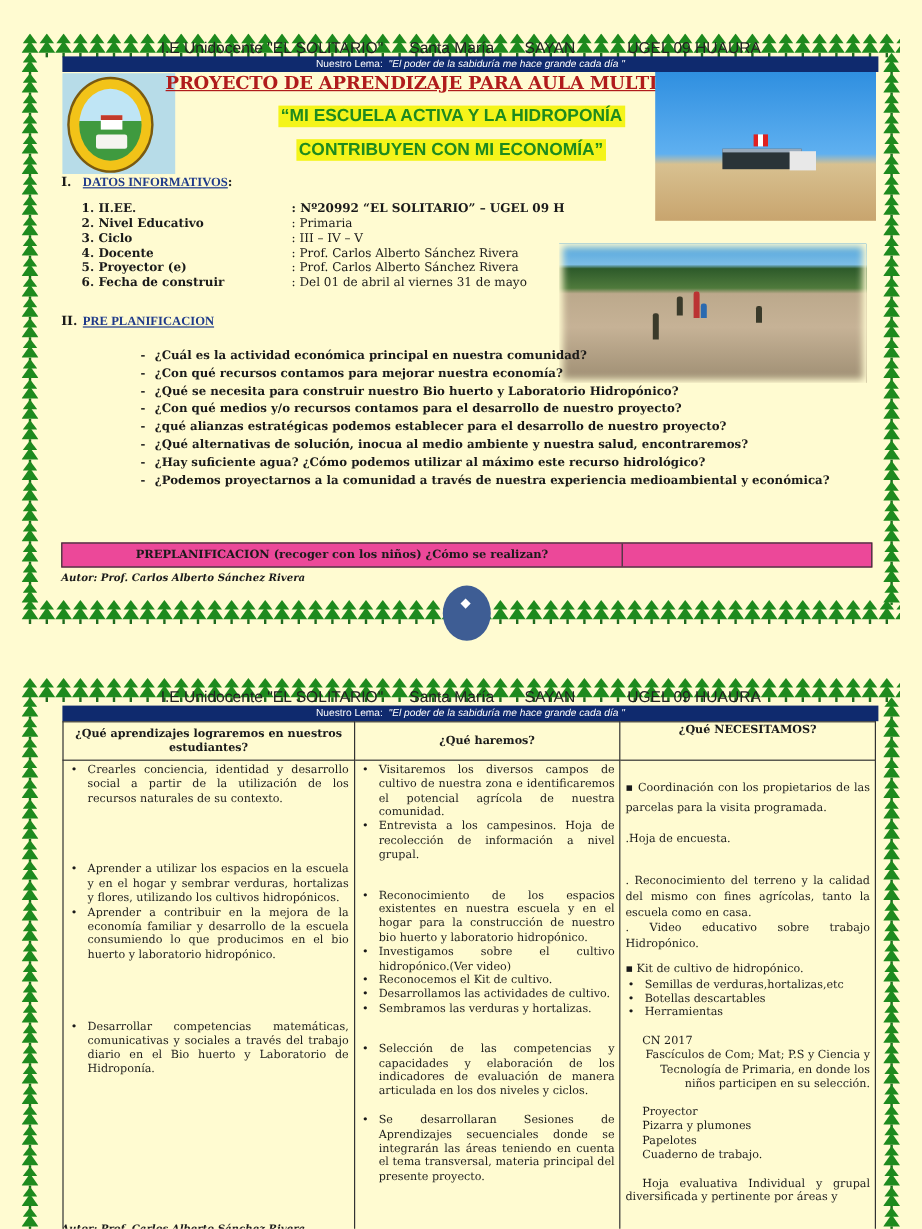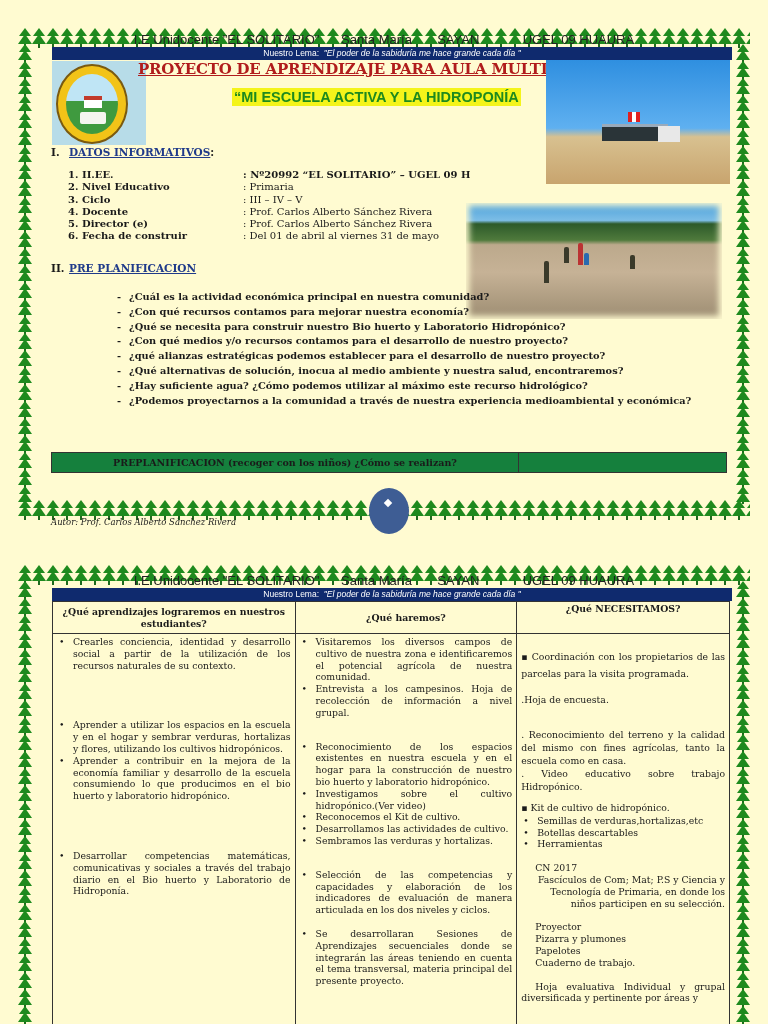--- a/index.html
+++ b/index.html
@@ -48,39 +48,39 @@
   .photo1 .flag { position: absolute; left: 82px; top: 52px; width: 12px; height: 10px;
     background: linear-gradient(90deg, #e02020 33%, #fff 33% 66%, #e02020 66%); }
 
   .photo2 { position: absolute; left: 466px; top: 203px; width: 256px; height: 116px;
     background: linear-gradient(#4da2da 0%, #7cbde6 15%, #2d5a2a 18%, #4f7a3c 32%, #bca98c 36%, #c6b296 60%, #9d8d72 100%);
     box-shadow: 0 0 6px 3px #fffbd1 inset; overflow: hidden; }
   .person { position: absolute; width: 5px; height: 22px; background: #3a3a2a; border-radius: 2px 2px 0 0; }
 
   .section { position: absolute; font-weight: bold; font-size: 10.5px; white-space: nowrap; }
   .section .num { display: inline-block; width: 18px; }
-  .section .lbl { color: #1f3a8a; text-decoration: underline; }
+  .section .lbl { color: #1f3a8a; text-decoration: underline; font-family: Liberation Serif, serif; }
 
   .info-list { position: absolute; left: 68px; top: 169px; font-size: 10px; line-height: 12.3px; font-weight: bold; }
   .info-row { display: flex; }
   .info-row .n { width: 14px; font-weight: bold; }
   .info-row .k { width: 161px; font-weight: bold; }
   .info-row .v { font-weight: normal; }
   .info-row .v.bold { font-weight: bold; }
 
   .conv { position: absolute; left: 100px; top: 275px; font-size: 9.8px; font-weight: bold; white-space: nowrap; }
   .conv .arrow { margin-right: 6px; }
   .q-list { position: absolute; left: 117px; top: 290px; font-size: 9.8px; font-weight: bold; line-height: 14.8px; white-space: nowrap; list-style: none; }
   .q-list li::before { content: "-"; display: inline-block; width: 12px; }
 
   .preplan-table { position: absolute; left: 51px; top: 452px; width: 676px; height: 21px; border: 1px solid #333;
-    background: #15803d; display: flex; font-size: 9.5px; font-weight: bold; }
+    background: #ec4899; display: flex; font-size: 9.5px; font-weight: bold; }
   .preplan-table .c1 { width: 467px; border-right: 1px solid #333; text-align: center; line-height: 19px; }
   .preplan-table .c2 { flex: 1; }
-  .author { position: absolute; left: 51px; font-style: italic; font-weight: normal; font-size: 8.5px; white-space: nowrap; margin-top: 40px; }
+  .author { position: absolute; left: 51px; font-style: italic; font-weight: bold; font-size: 8.5px; white-space: nowrap; }
 
   .page-badge { position: absolute; left: 369px; top: 488px; width: 40px; height: 46px; border-radius: 50%; background: #3e5d94; }
   .page-badge span { position: absolute; left: 16px; top: 12px; width: 6px; height: 6px; background: #fff; transform: rotate(45deg); }
 
   
   .plan-table { position: absolute; left: 52px; top: 26px; width: 678px; border-collapse: collapse; font-size: 9.3px; }
   .plan-table th, .plan-table td { border: 1px solid #333; vertical-align: top; }
   .plan-table th { background: #fffbd1; font-weight: bold; text-align: center; vertical-align: middle; font-size: 9.3px; line-height: 12px; height: 32px; padding: 1px 4px; }
   .plan-table td { height: 400px; padding: 2px 4px; line-height: 11.8px; }
   .plan-table td ul { list-style: none; }
@@ -593,20 +593,21 @@
     <div class="logo-ring">
       <div class="logo-inner">
         <div class="logo-house"></div>
         <div class="logo-book"></div>
       </div>
     </div>
   </div>
 
   <div class="title1">PROYECTO DE APRENDIZAJE PARA AULA MULTIGRADO Nº 01 -2019</div>
   <div class="hl-title t2">“MI ESCUELA ACTIVA Y LA HIDROPONÍA</div>
+  <div class="hl-title t3">CONTRIBUYEN CON  MI ECONOMÍA”</div>
 
   <div class="photo1">
     <div class="bldg"></div>
       <div class="bldg2"></div>
       <div class="flag"></div>
   </div>
 
   <div class="section" style="left:51px; top:146px;">
     <span class="num">I.</span><span class="lbl">DATOS INFORMATIVOS</span><span>:</span>
   </div>
@@ -627,21 +628,21 @@
         <span class="k">Ciclo</span>
         <span class="v">: III – IV – V</span>
       </div>
     <div class="info-row">
         <span class="n">4.</span>
         <span class="k">Docente</span>
         <span class="v">: Prof. Carlos  Alberto Sánchez Rivera</span>
       </div>
     <div class="info-row">
         <span class="n">5.</span>
-        <span class="k">Director (e)</span>
+        <span class="k">Proyector (e)</span>
         <span class="v">: Prof. Carlos Alberto Sánchez Rivera</span>
       </div>
     <div class="info-row">
         <span class="n">6.</span>
         <span class="k">Fecha de construir</span>
         <span class="v">: Del 01 de abril al viernes 31 de mayo</span>
       </div>
   </div>
 
   <div class="photo2">

